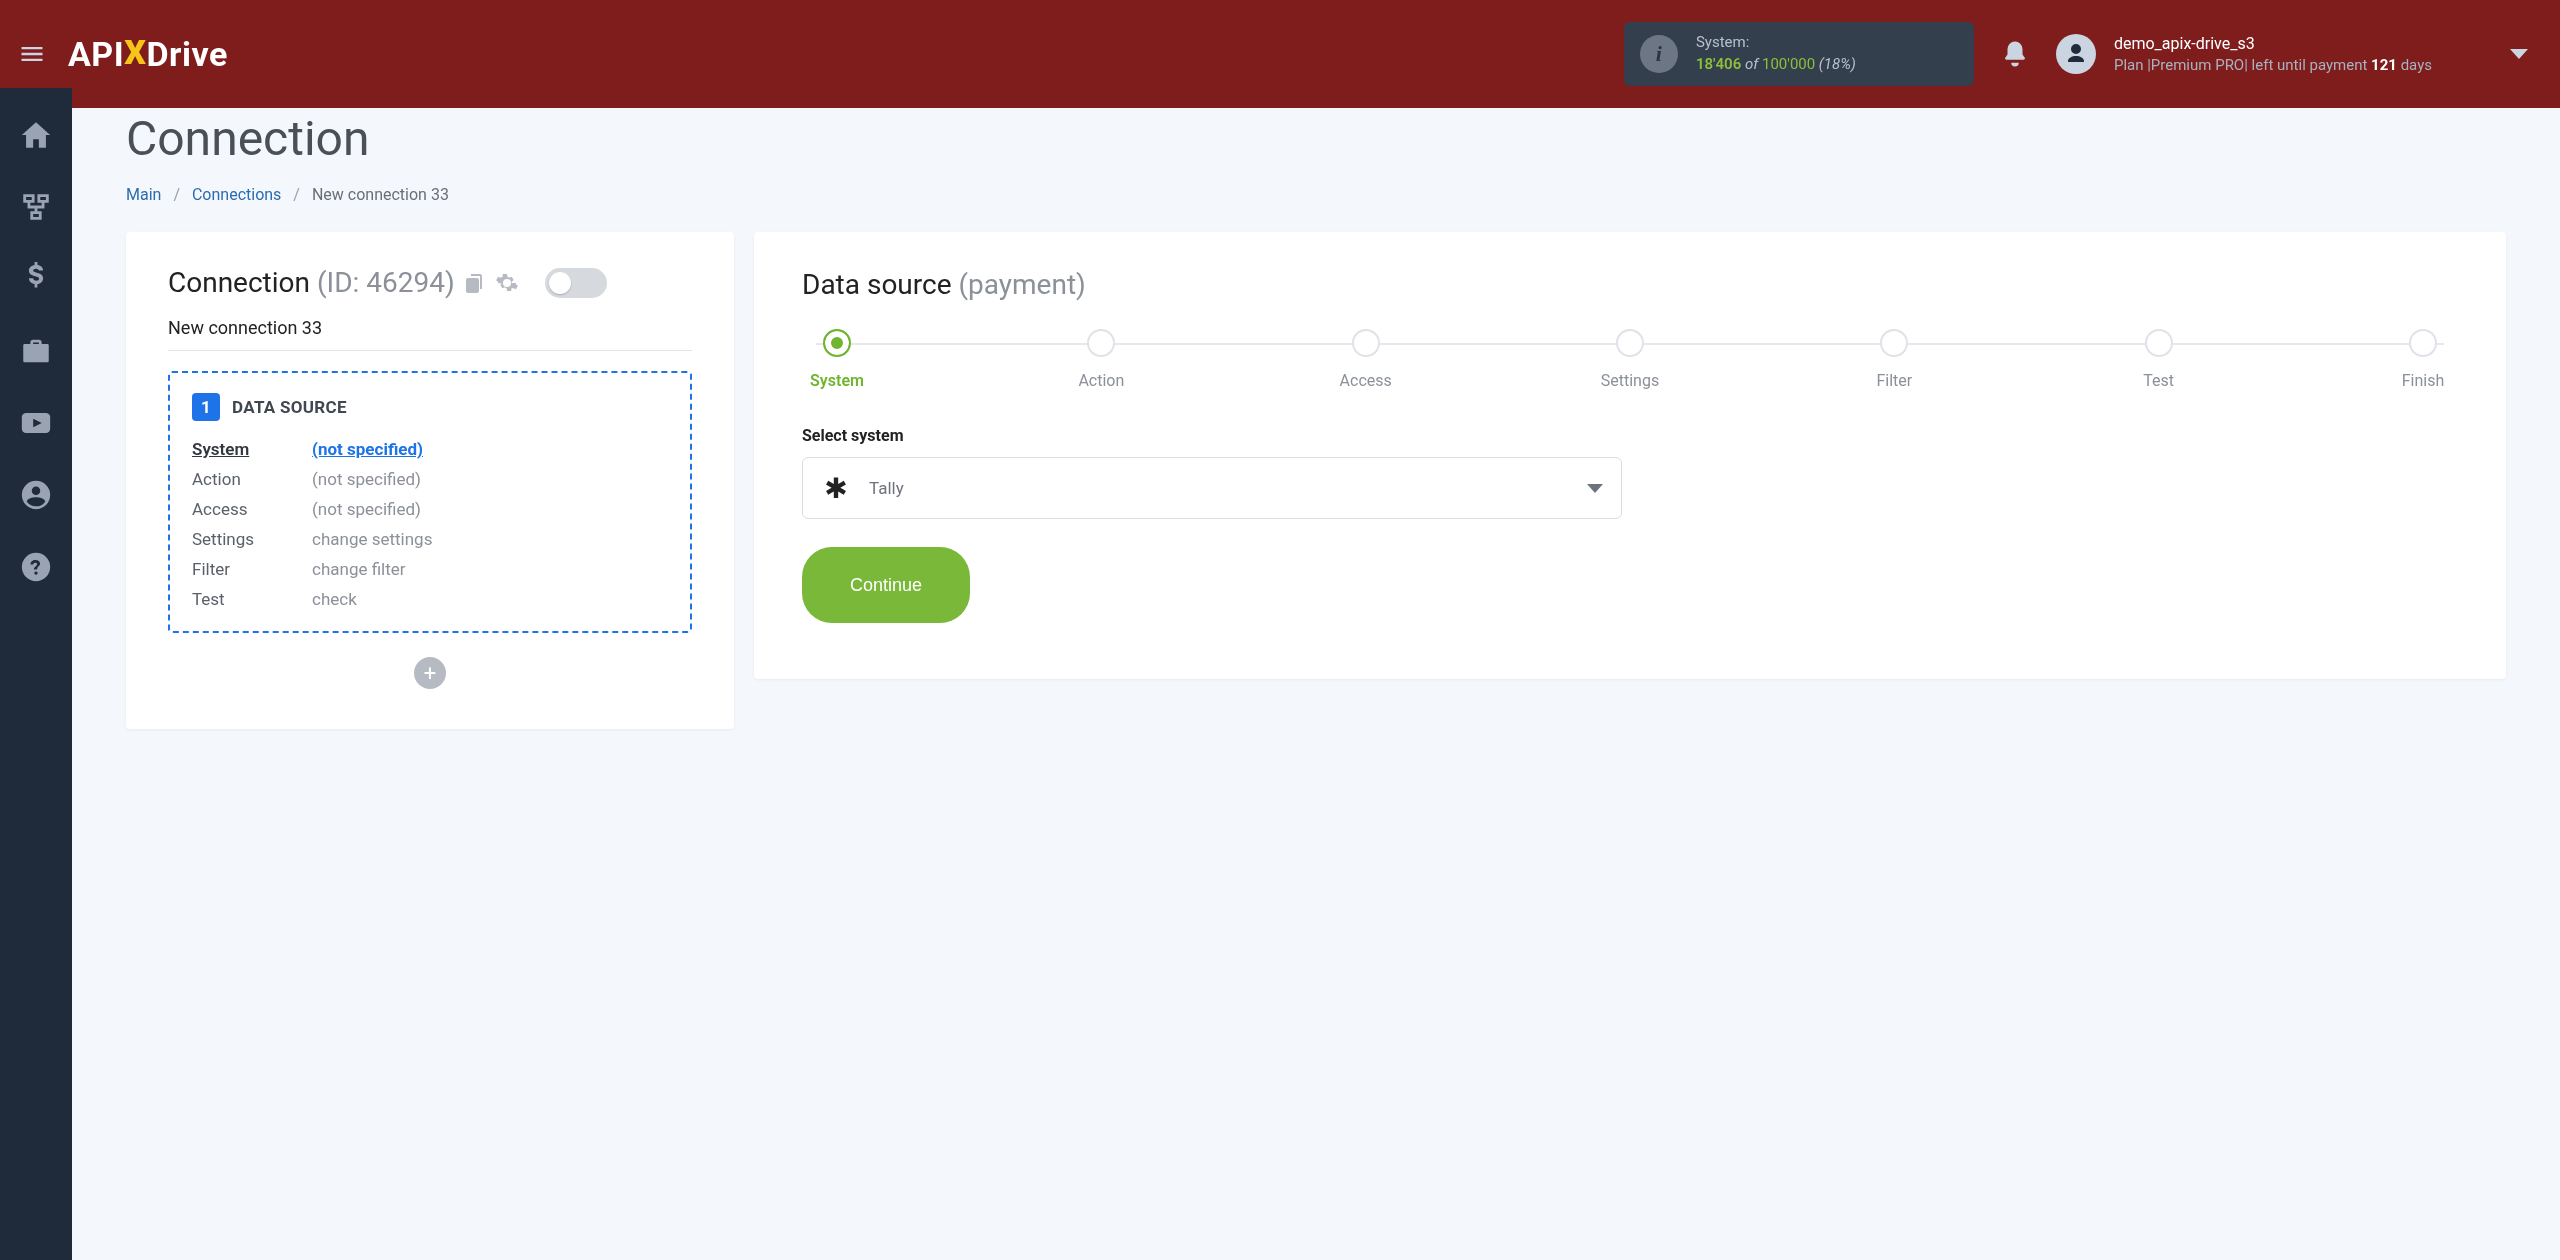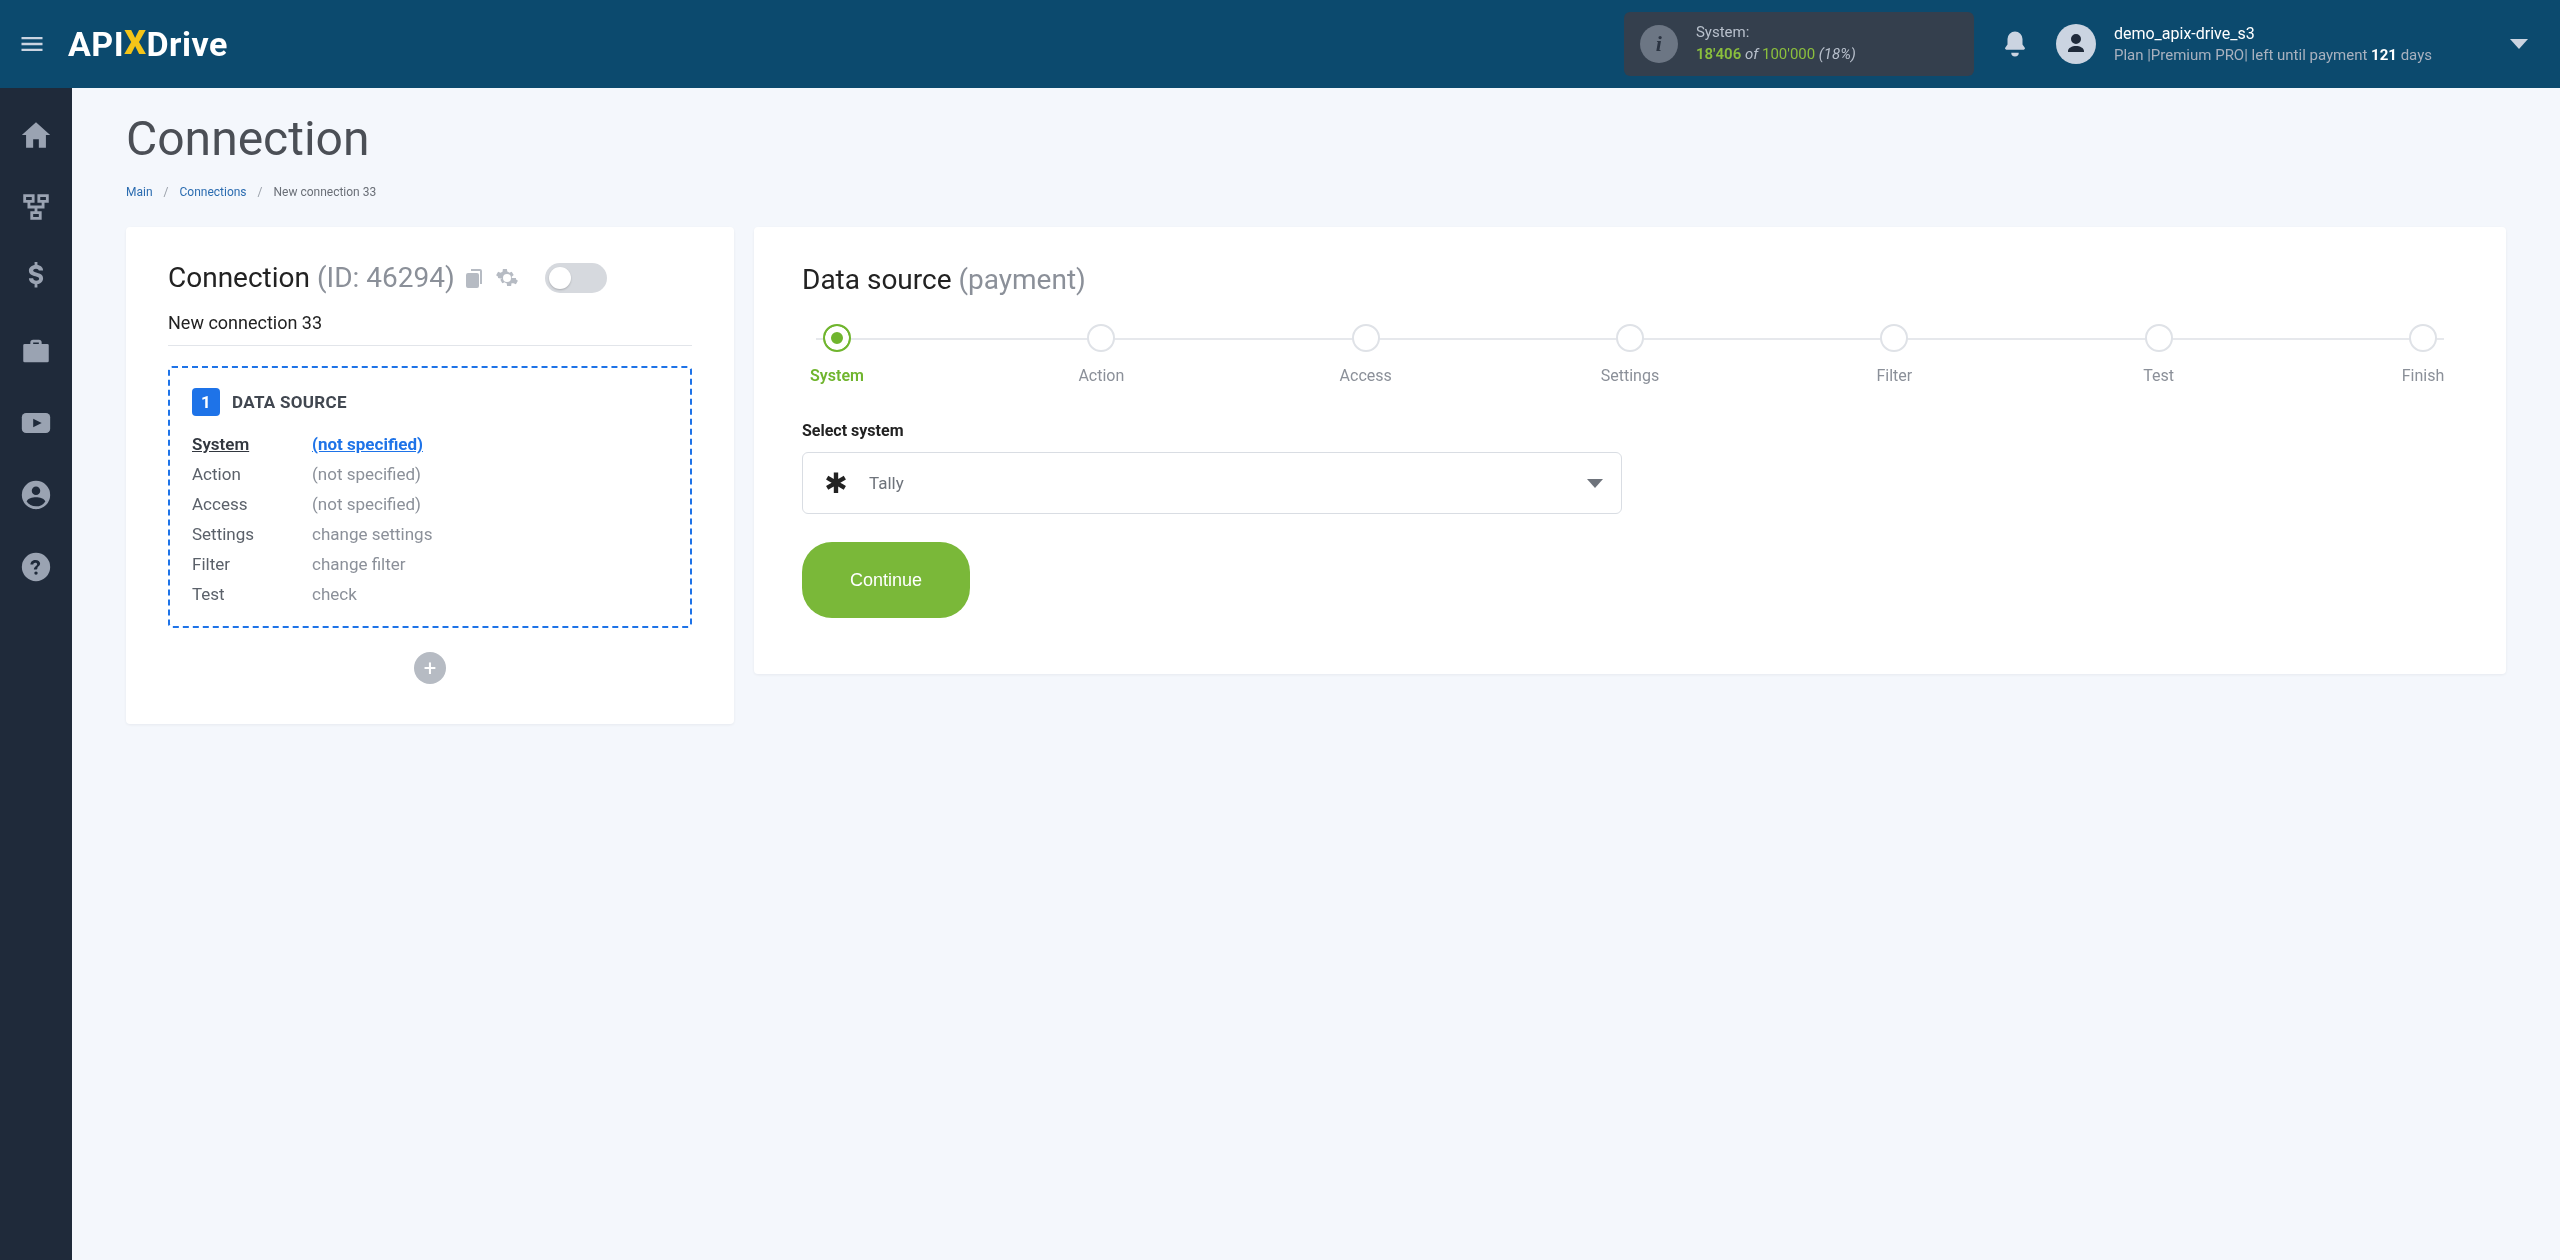--- a/index.html
+++ b/index.html
@@ -9,22 +9,22 @@
   color: #222;
   font-size: 14px;
   width: 2560px;
   height: 1260px;
   overflow: hidden;
   transform-origin: 0 0;
 }
 
 
 .topbar {
-  height: 88px;
-  background: #0c4a6e;
+  height: 108px;
+  background: #7f1d1d;
   display: flex;
   align-items: center;
   padding: 0 0 0 10px;
   color: #fff;
   position: relative;
 }
 .hamburger {
   width: 44px; height: 44px;
   display:flex; align-items:center; justify-content:center;
   cursor:pointer;
@@ -110,21 +110,21 @@
   padding:22px 54px;
   overflow:auto;
 }
 .page-title {
   font-size:48px;
   font-weight:400;
   color:#4b4f56;
   margin-bottom:18px;
 }
 .breadcrumbs {
-  font-size:12px;
+  font-size:16px;
   color:#6a6f77;
   margin-bottom:28px;
 }
 .breadcrumbs a { color:#2b6cb0; text-decoration:none; cursor:pointer; }
 .breadcrumbs .sep { color:#9aa0a9; margin:0 8px; }
 
 .cards-row { display:flex; gap:20px; align-items:flex-start; }
 
 .card {
   background:#fff;

